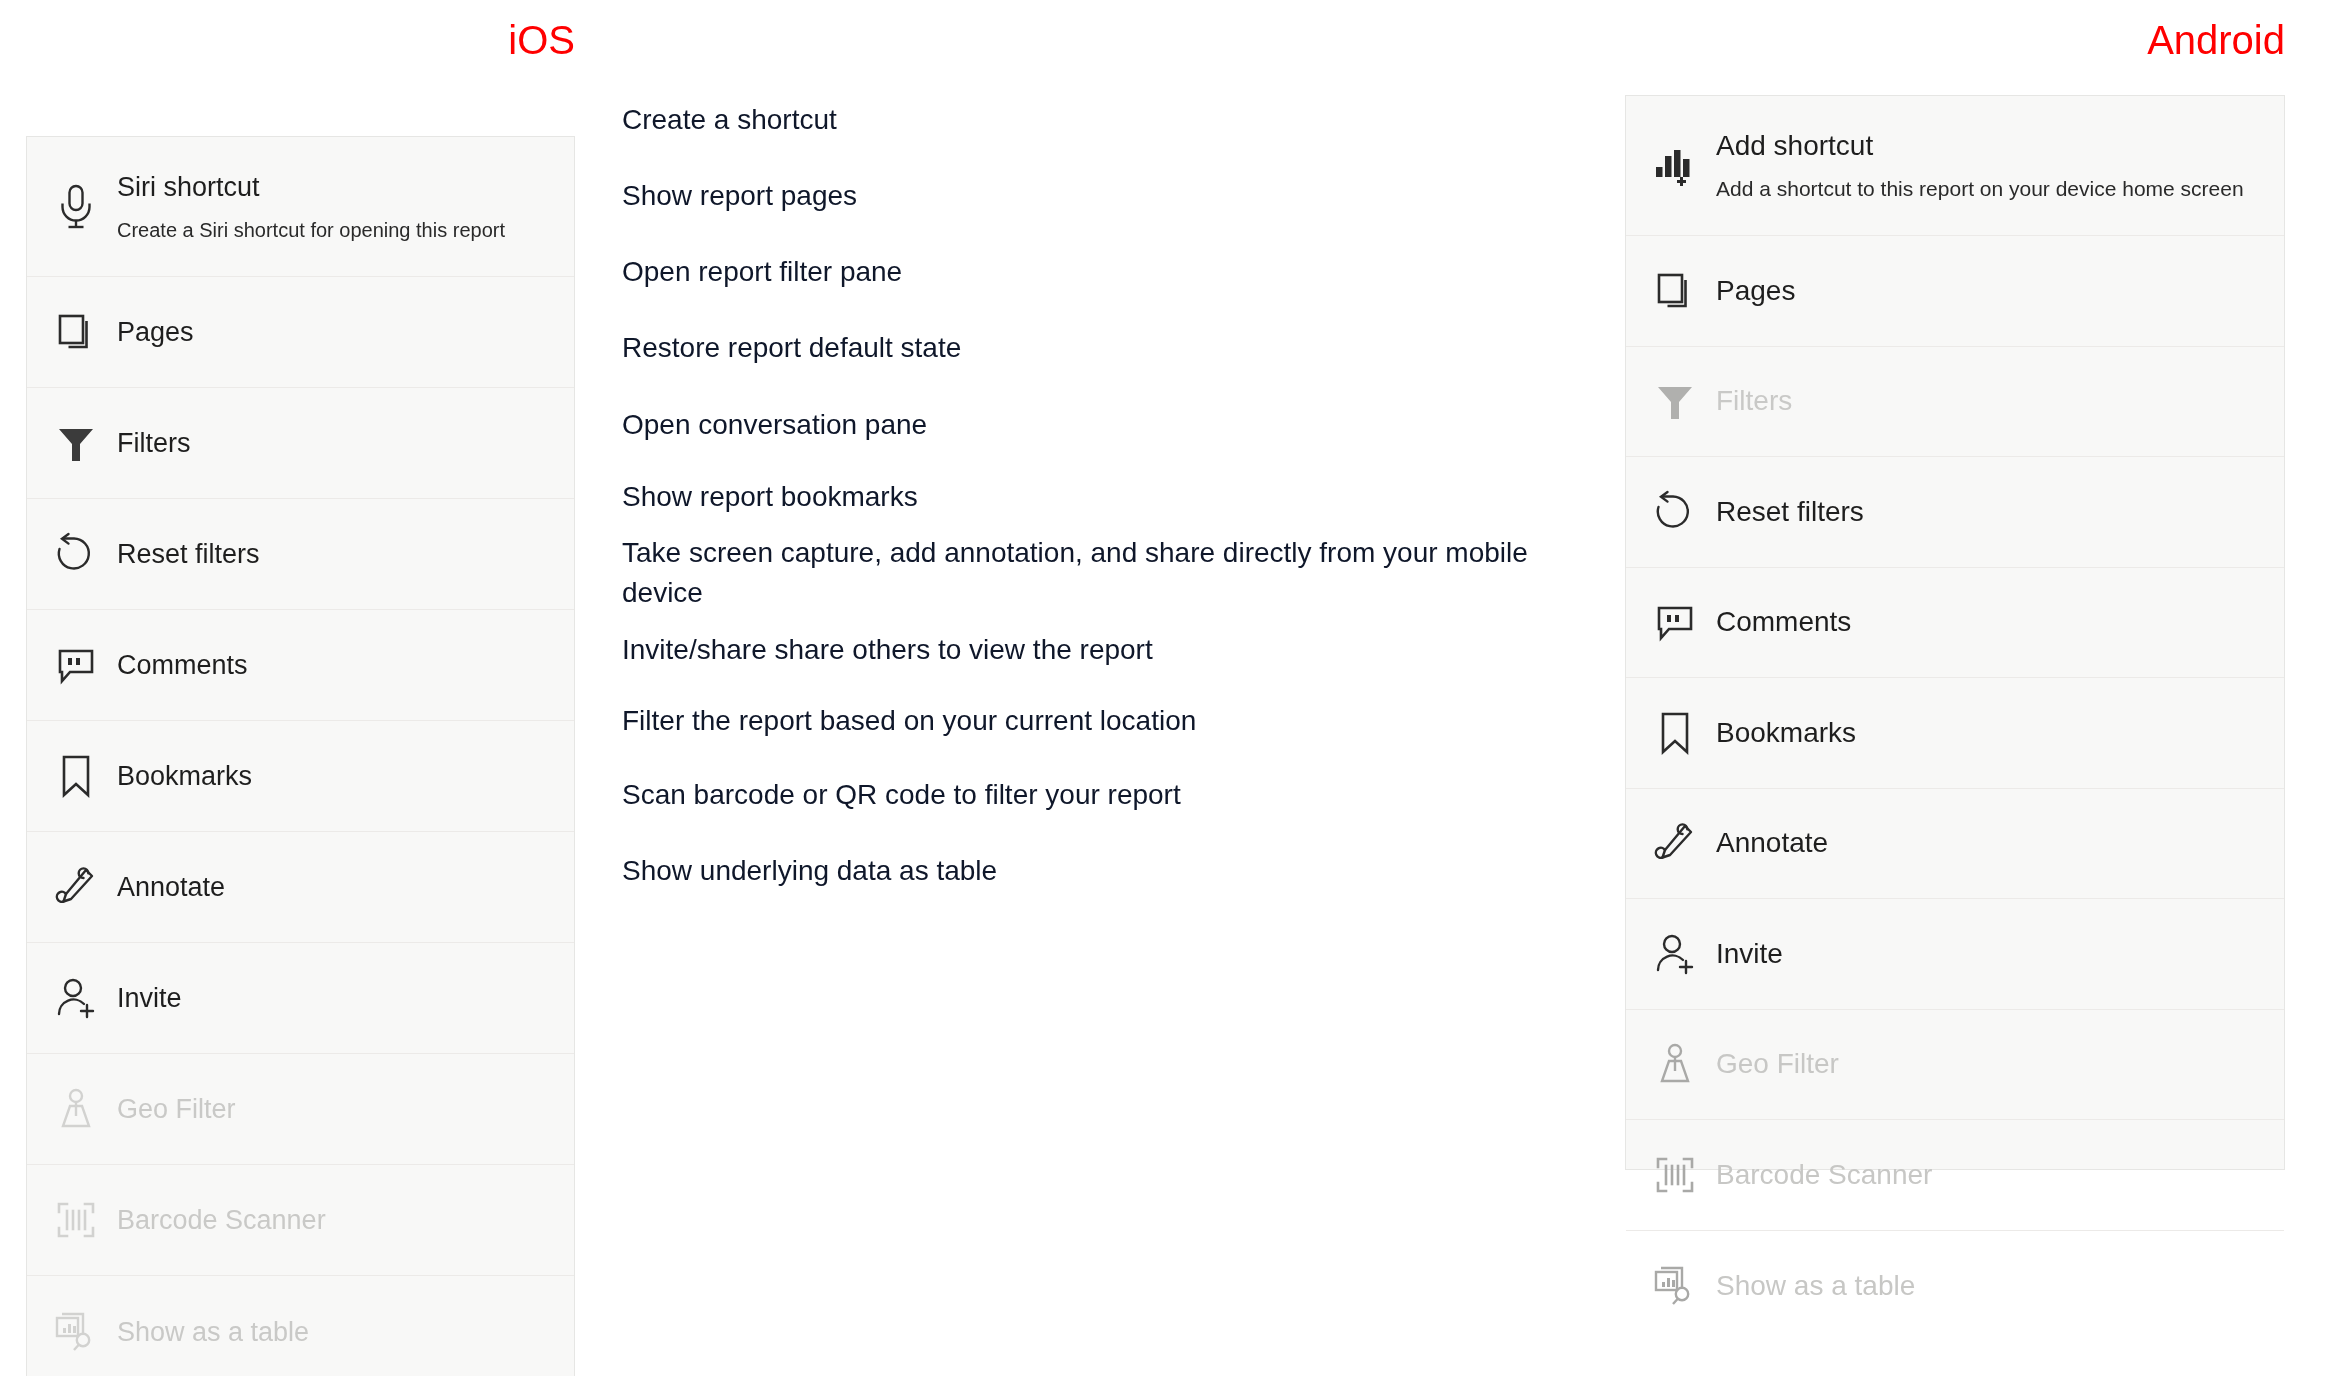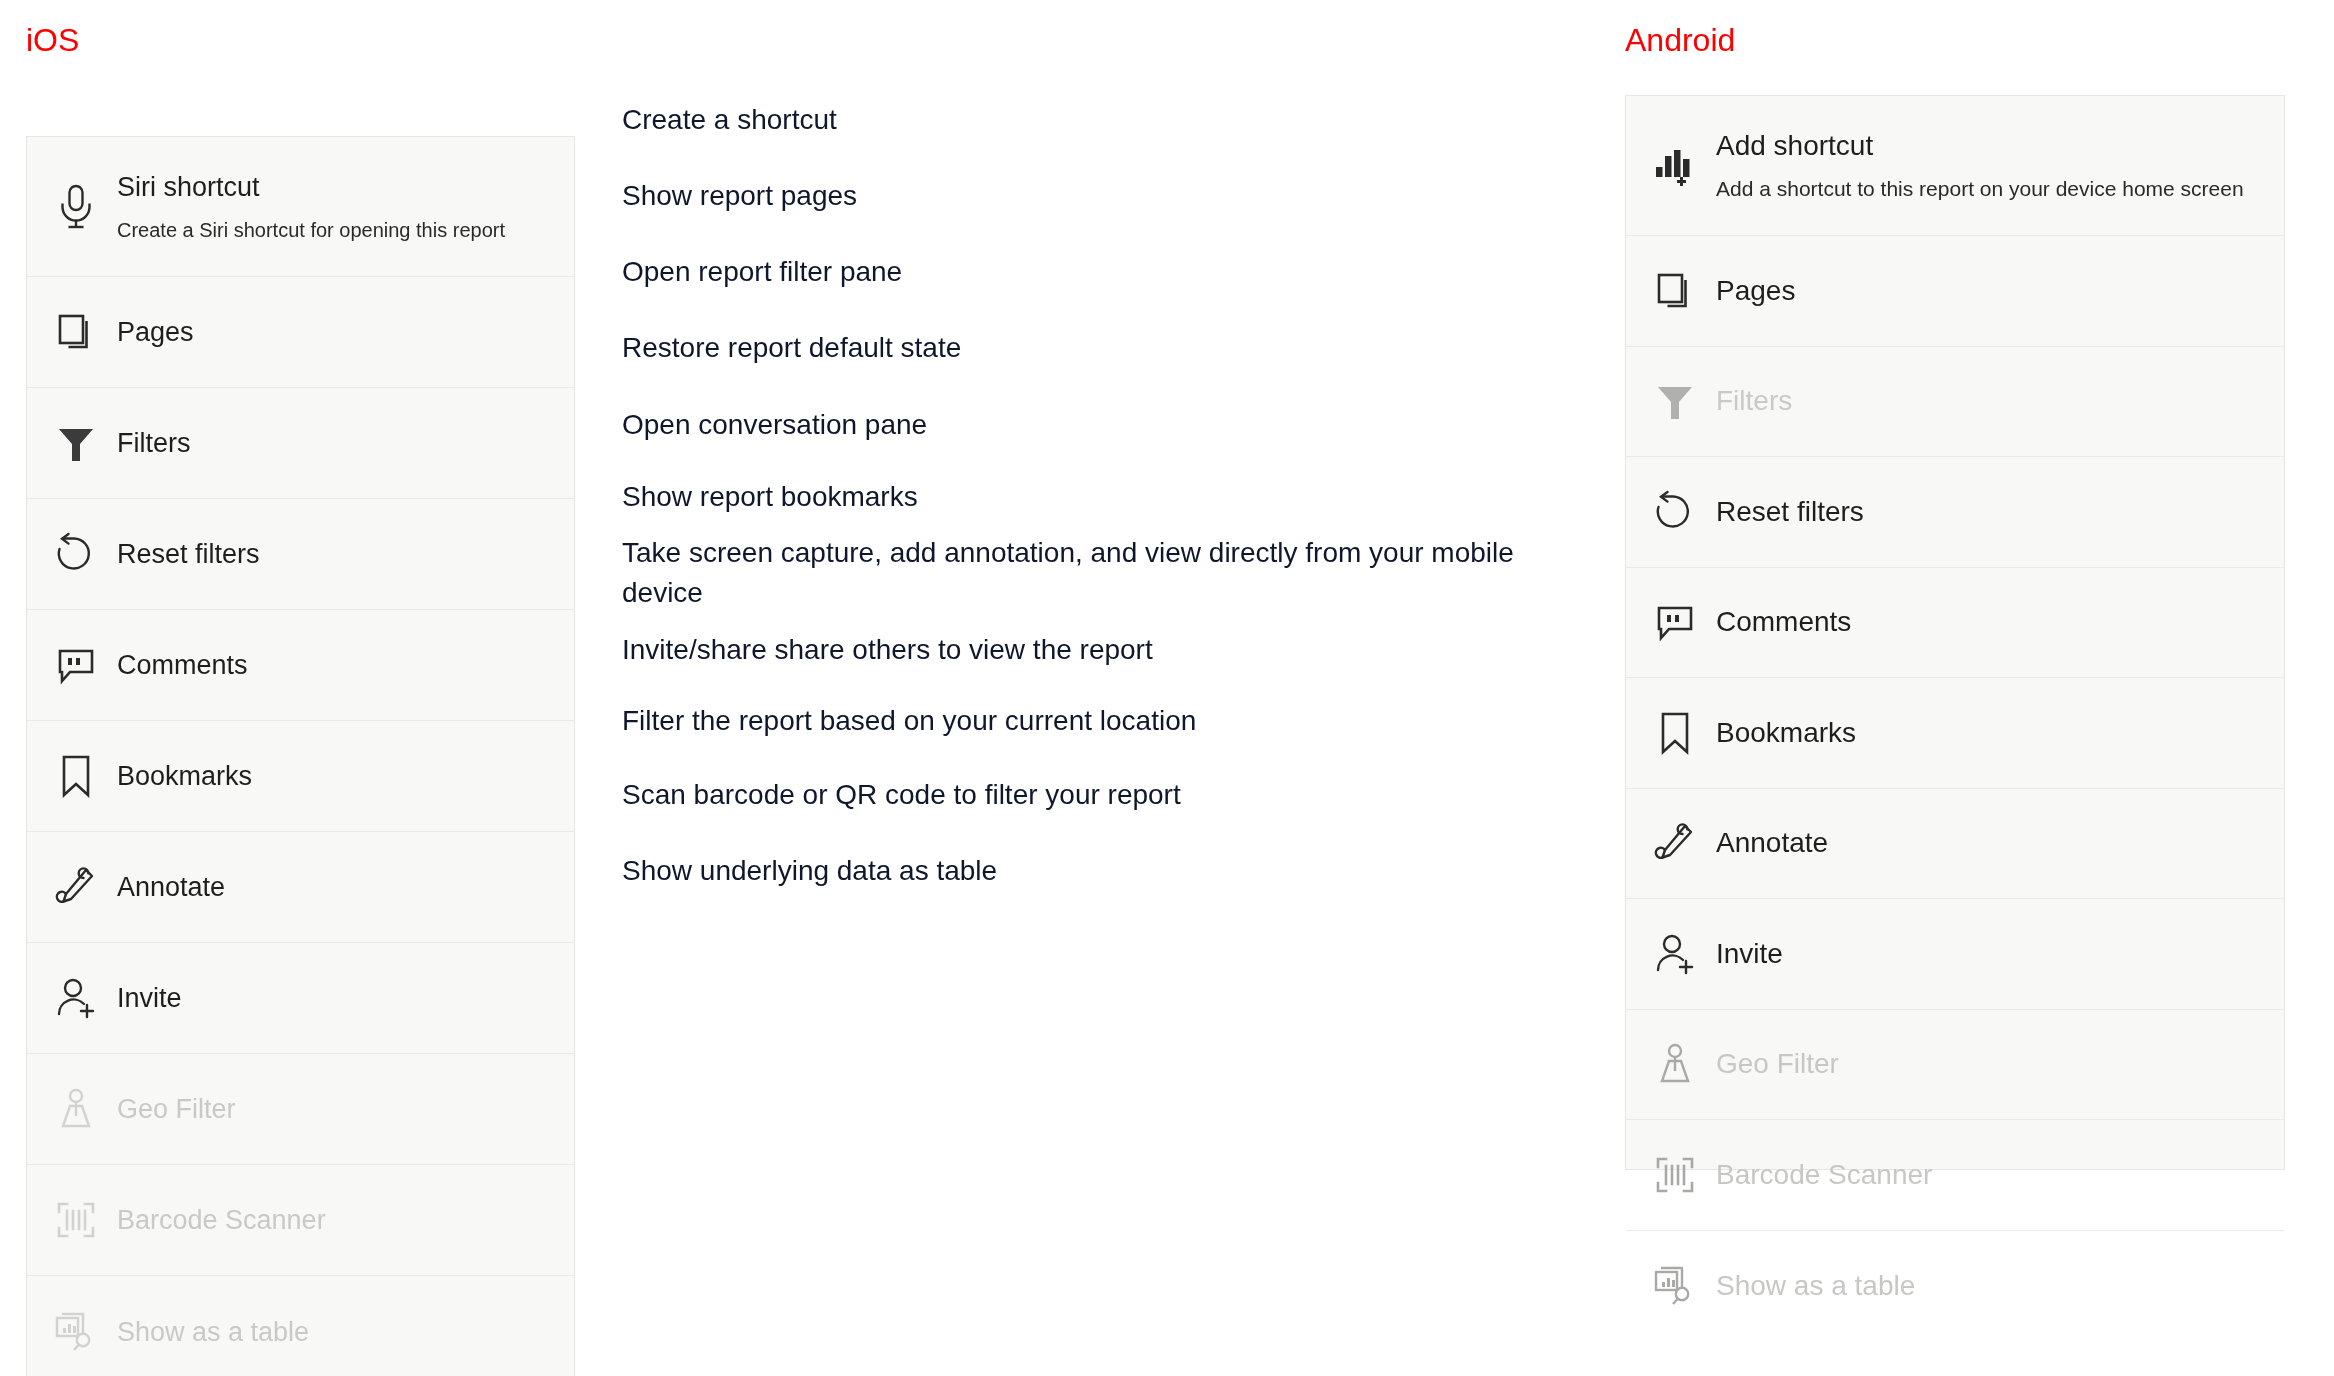--- a/index.html
+++ b/index.html
@@ -13,23 +13,23 @@
     font-family: "Liberation Sans", sans-serif;
     -webkit-font-smoothing: antialiased;
     overflow: hidden;
     position: relative;
   }
 
   
   .col-header {
     position: absolute;
     top: 16px;
-    font-size: 32px;
+    font-size: 40px;
     color: #ff0000;
-    text-align: left;
+    text-align: right;
     letter-spacing: 0px;
     line-height: 48px;
     white-space: nowrap;
   }
   #ios-header  { left: 26px;   width: 549px; }
   #and-header  { left: 1625px; width: 660px; }
 
   
   .panel {
     position: absolute;
@@ -286,21 +286,21 @@
 
 </div>
 
 <div id="desc-column">
   <div class="desc" style="top:0px;">Create a shortcut</div>
   <div class="desc" style="top:76px;">Show report pages</div>
   <div class="desc" style="top:152px;">Open report filter pane</div>
   <div class="desc" style="top:228px;">Restore report default state</div>
   <div class="desc" style="top:305px;">Open conversation pane</div>
   <div class="desc" style="top:377px;">Show report bookmarks</div>
-  <div class="desc" style="top:433px;">Take screen capture, add annotation, and view directly from your mobile device</div>
+  <div class="desc" style="top:433px;">Take screen capture, add annotation, and share directly from your mobile device</div>
   <div class="desc" style="top:530px;">Invite/share share others to view the report</div>
   <div class="desc" style="top:601px;">Filter the report based on your current location</div>
   <div class="desc" style="top:675px;">Scan barcode or QR code to filter your report</div>
   <div class="desc" style="top:751px;">Show underlying data as table</div>
 </div>
 
 <div id="android-panel" class="panel">
 
   <div class="row tall">
     <span class="row-icon">

